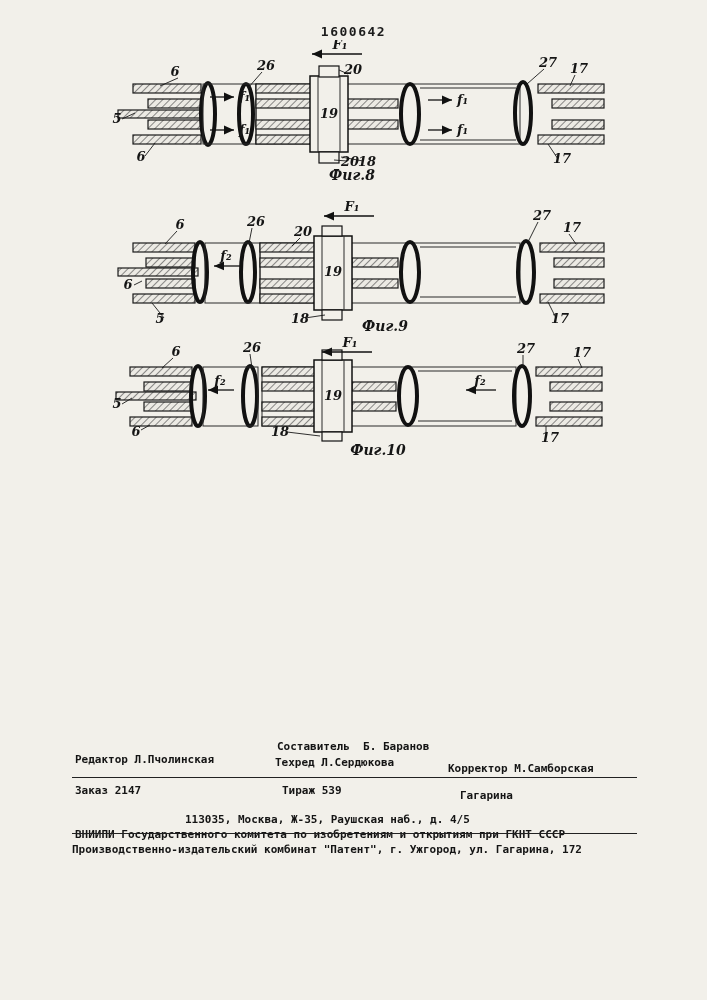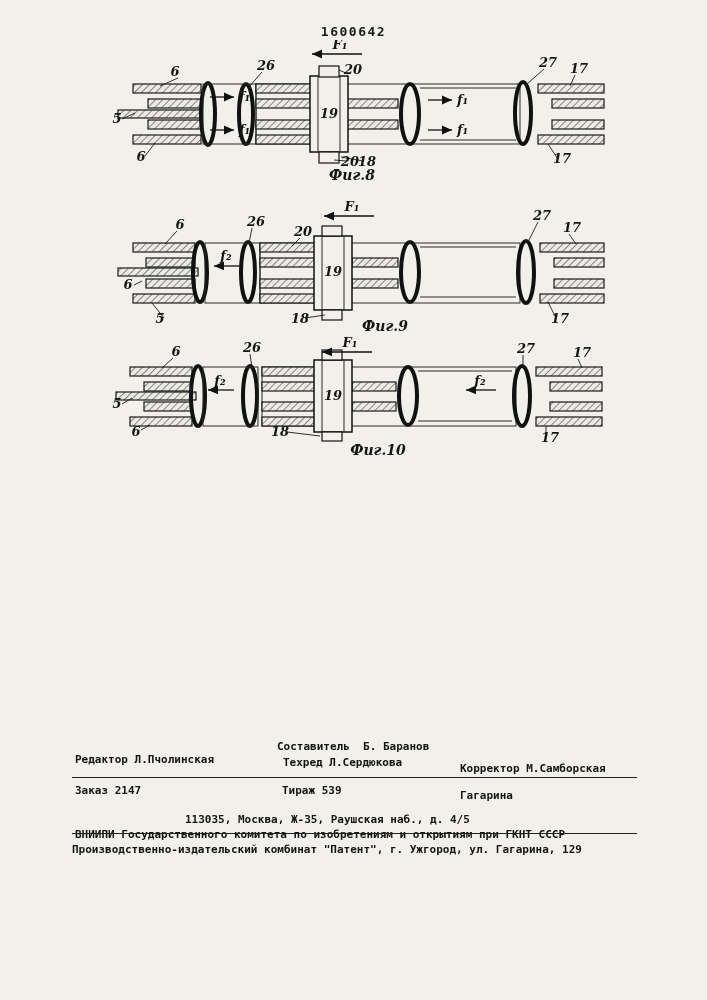--- a/index.html
+++ b/index.html
@@ -308,30 +308,30 @@
     <text x="480" y="385" text-anchor="middle">f₂</text>
     <text x="136" y="436" text-anchor="middle">6</text>
     <text x="280" y="436" text-anchor="middle">18</text>
     <text x="550" y="442" text-anchor="middle">17</text>
     <text class="caption" x="378" y="455" text-anchor="middle">Фиг.10</text>
   </svg>
 
   <div class="colophon">
     <div class="c-text" style="left:277px; top:740px">Составитель  Б. Баранов</div>
     <div class="c-text" style="left:75px;  top:753px">Редактор Л.Пчолинская</div>
-    <div class="c-text" style="left:283px; top:756px">Техред Л.Сердюкова</div>
-    <div class="c-text" style="left:460px; top:762px">Корректор М.Самборская</div>
+    <div class="c-text" style="left:275px; top:756px">Техред Л.Сердюкова</div>
+    <div class="c-text" style="left:448px; top:762px">Корректор М.Самборская</div>
 
     <div class="rule" style="top:777px"></div>
 
     <div class="c-text" style="left:75px;  top:784px">Заказ 2147</div>
     <div class="c-text" style="left:282px; top:784px">Тираж 539</div>
     <div class="c-text" style="left:460px; top:789px">Гагарина</div>
 
     <div class="c-text" style="left:75px;  top:828px">ВНИИПИ Государственного комитета по изобретениям и открытиям при ГКНТ СССР</div>
     <div class="c-text" style="left:185px; top:813px">113035, Москва, Ж-35, Раушская наб., д. 4/5</div>
 
     <div class="rule" style="top:833px"></div>
 
-    <div class="c-text" style="left:72px;  top:843px">Производственно-издательский комбинат "Патент", г. Ужгород, ул. Гагарина, 129</div>
+    <div class="c-text" style="left:72px;  top:843px">Производственно-издательский комбинат "Патент", г. Ужгород, ул. Гагарина, 172</div>
   </div>
 
 </div>
 
 </body></html>

